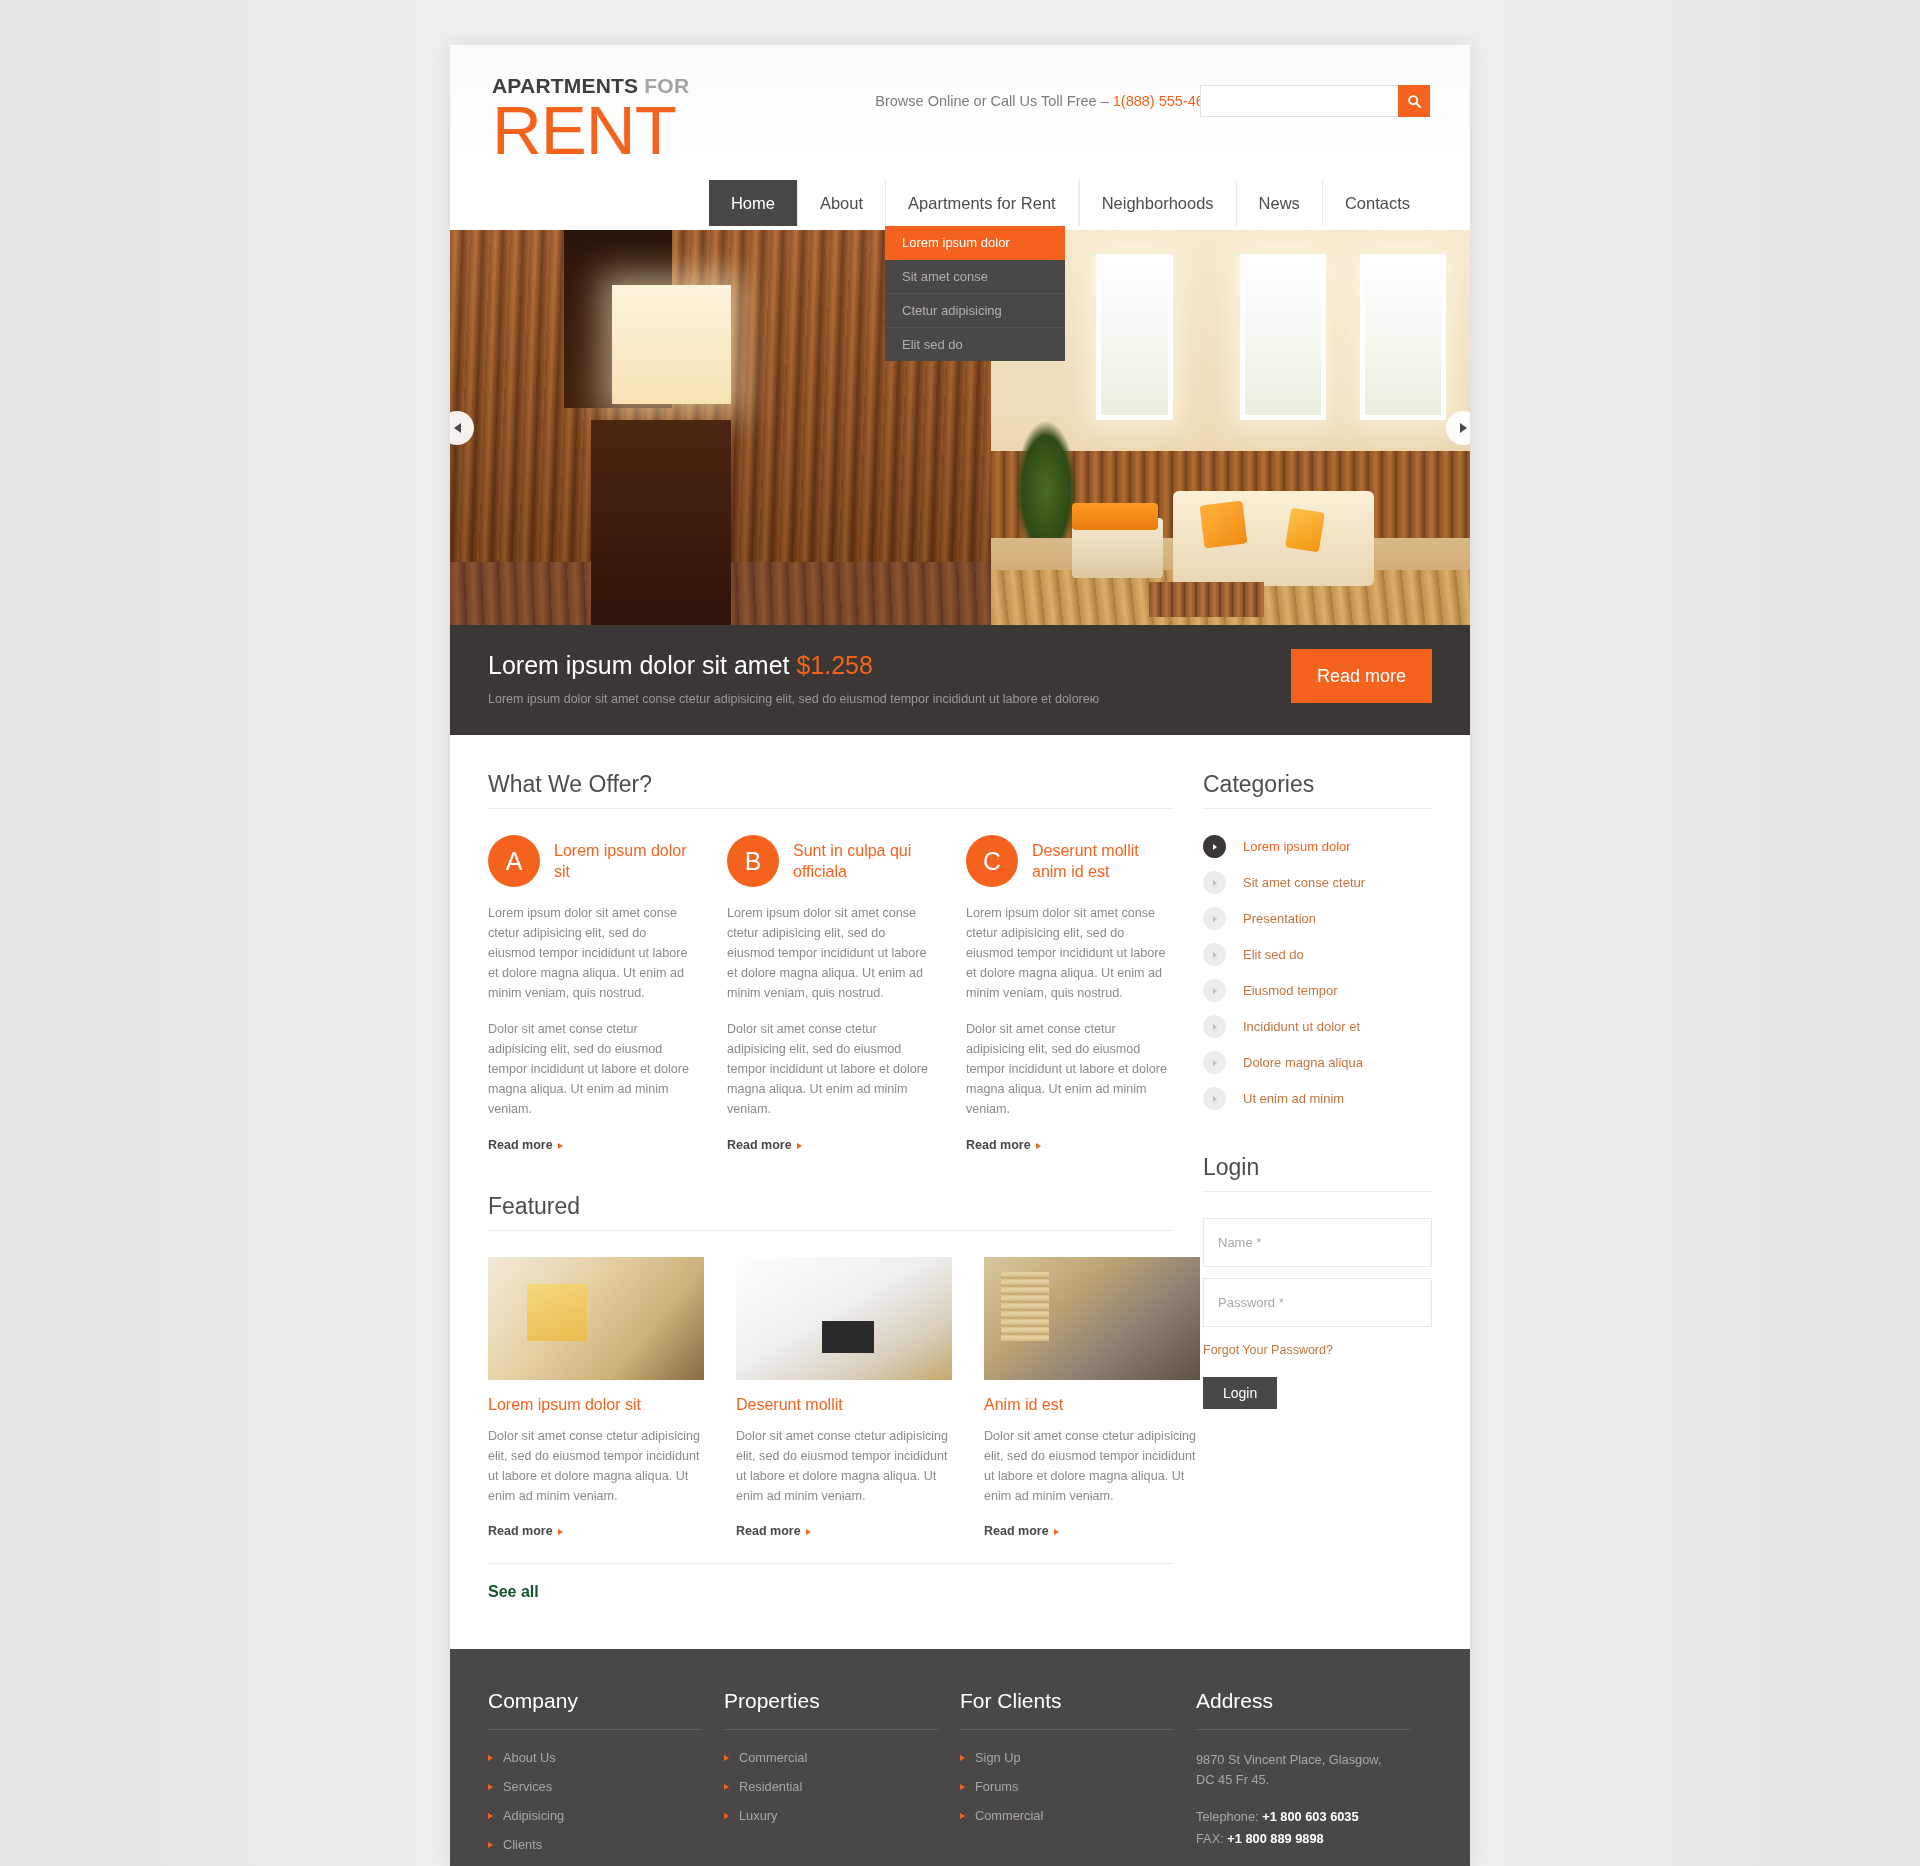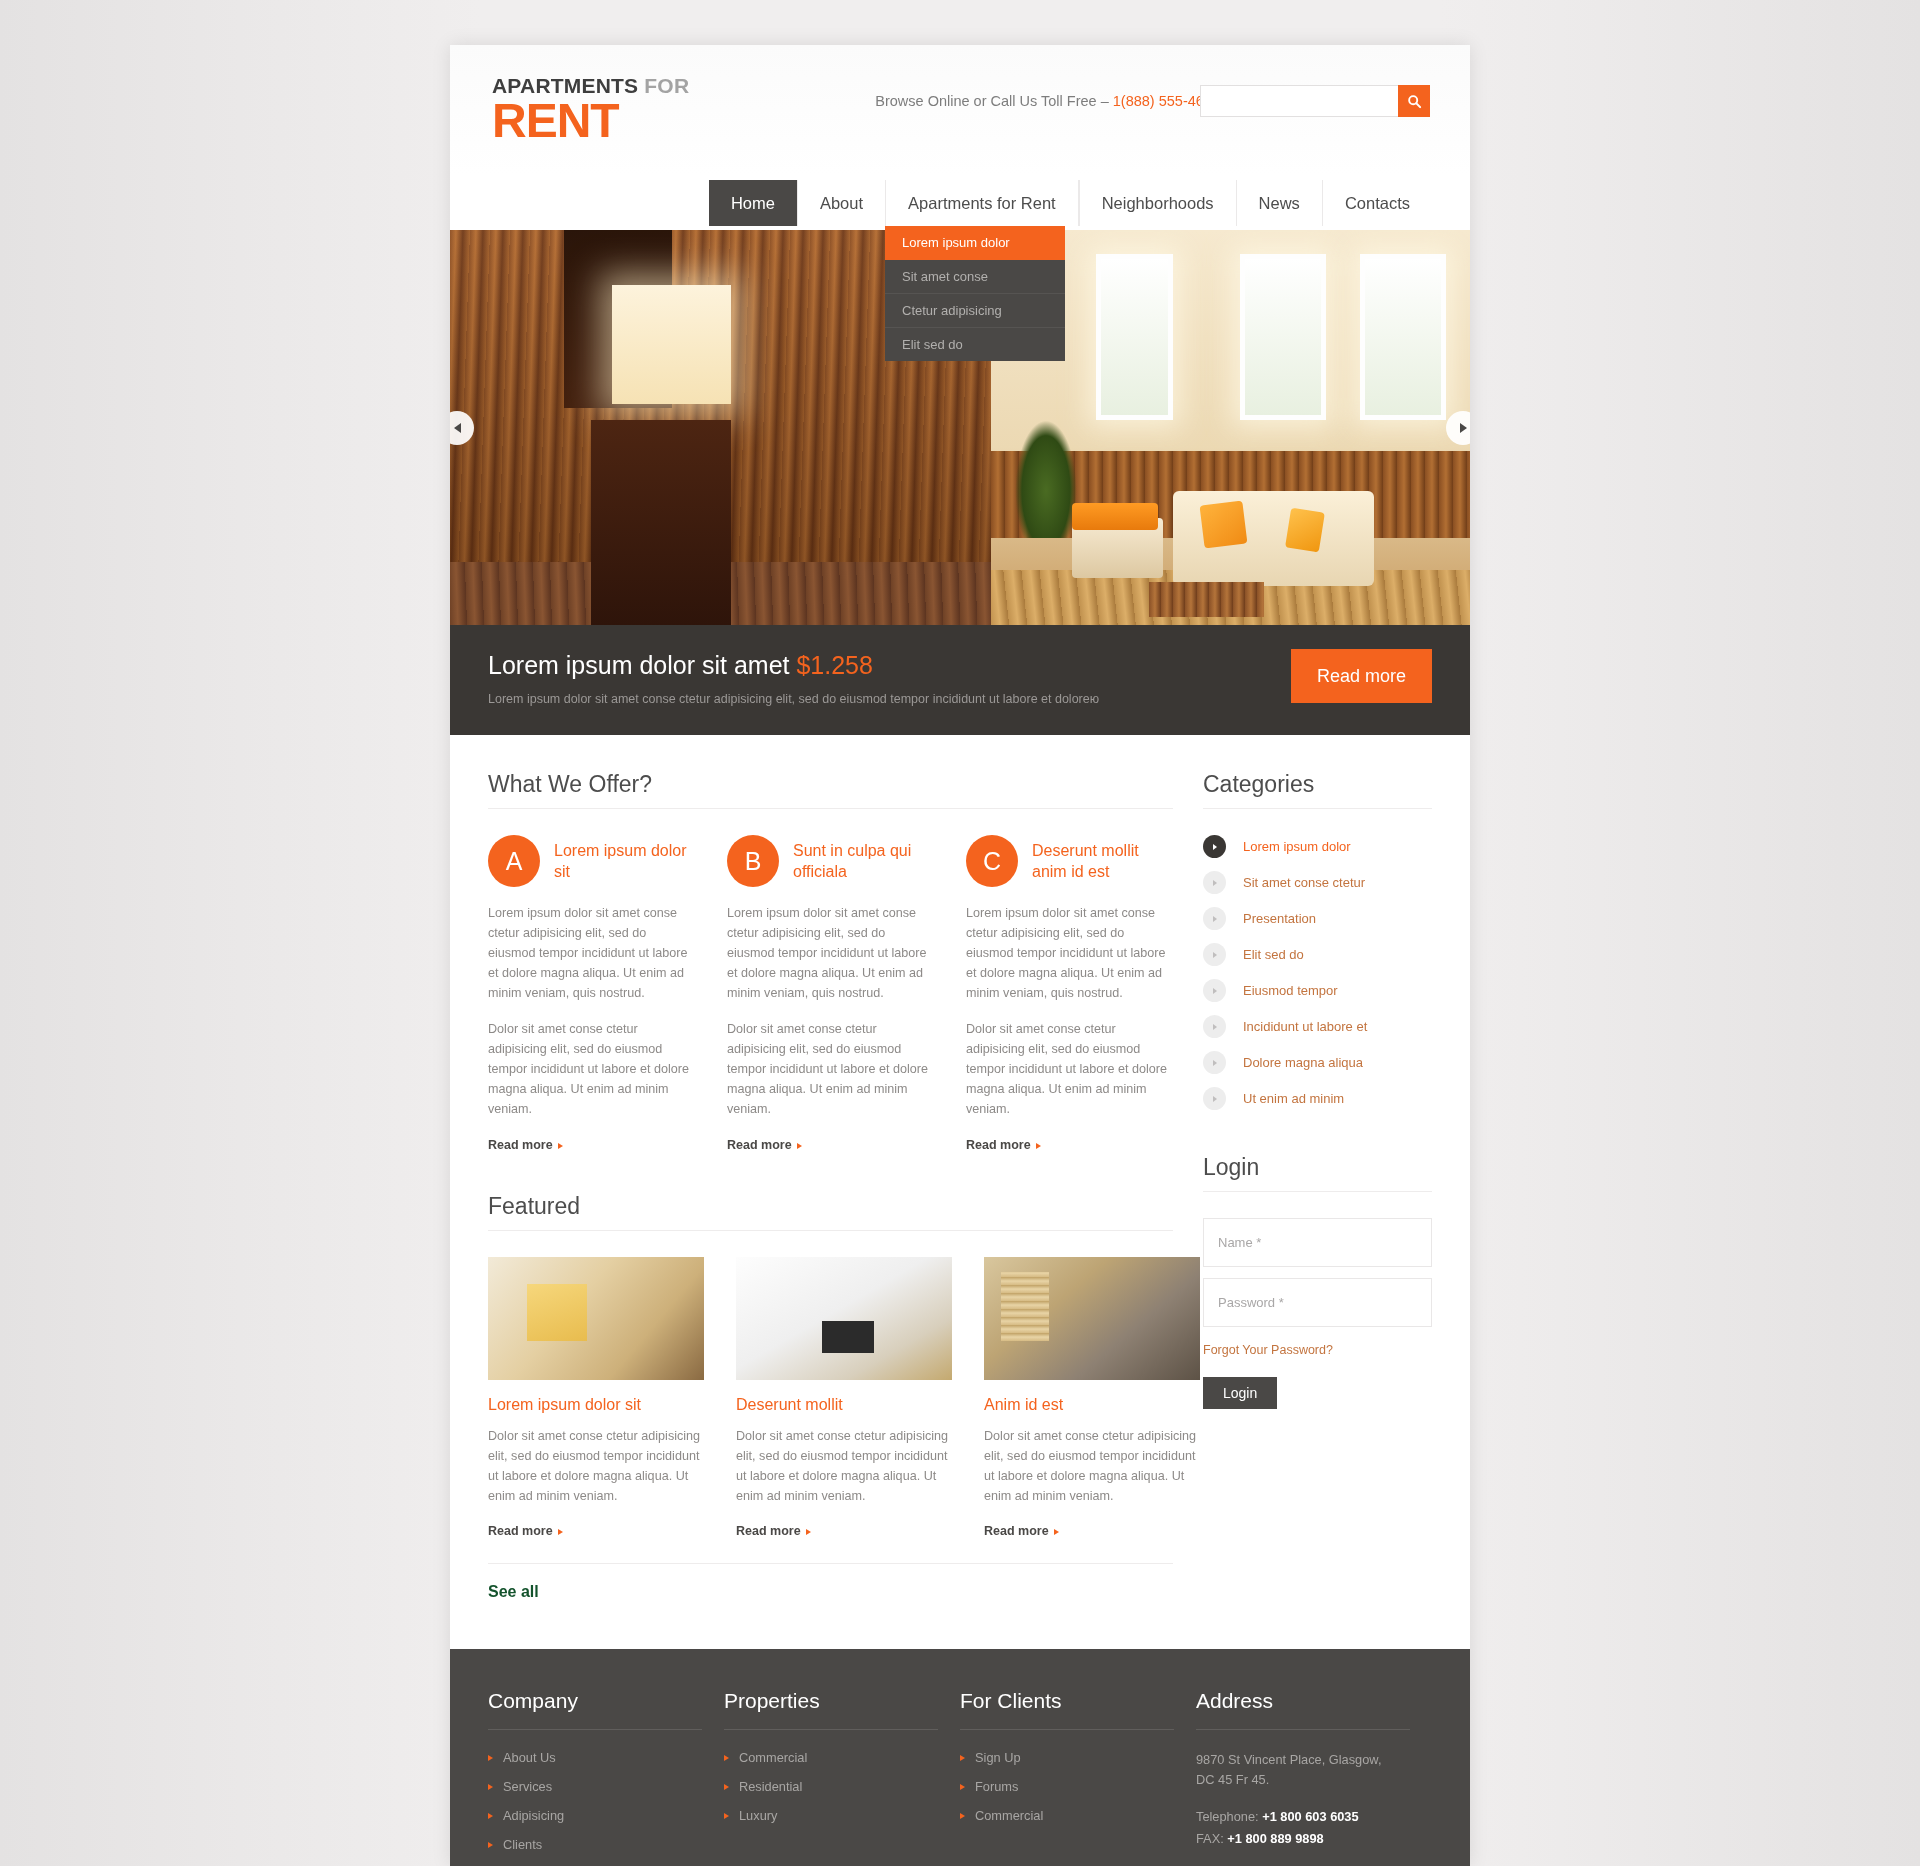--- a/index.html
+++ b/index.html
@@ -37,22 +37,22 @@
     line-height: 1;
   }
   .logo-line1 {
     font-size: 21px;
     font-weight: bold;
     letter-spacing: 0.2px;
     color: #3e3e3e;
   }
   .logo-line1 .light { color: #a3a3a3; font-weight: bold; }
   .logo-line2 {
-    font-size: 48px;
-    font-weight: bold;
+    font-size: 69px;
+    font-weight: normal;
     color: #f4631e;
     letter-spacing: -1px;
     line-height: 0.95;
     margin-top: 2px;
   }
 
   .topline {
     position: absolute;
     right: 250px;
     top: 48px;
@@ -725,21 +725,21 @@
         <li class="cat-item">
           <span class="cat-dot">
               <i></i>
             </span>
           <span class="cat-label">Eiusmod tempor</span>
         </li>
         <li class="cat-item">
           <span class="cat-dot">
               <i></i>
             </span>
-          <span class="cat-label">Incididunt ut labore et</span>
+          <span class="cat-label">Incididunt ut dolor et</span>
         </li>
         <li class="cat-item">
           <span class="cat-dot">
               <i></i>
             </span>
           <span class="cat-label">Dolore magna aliqua</span>
         </li>
         <li class="cat-item">
           <span class="cat-dot">
               <i></i>

